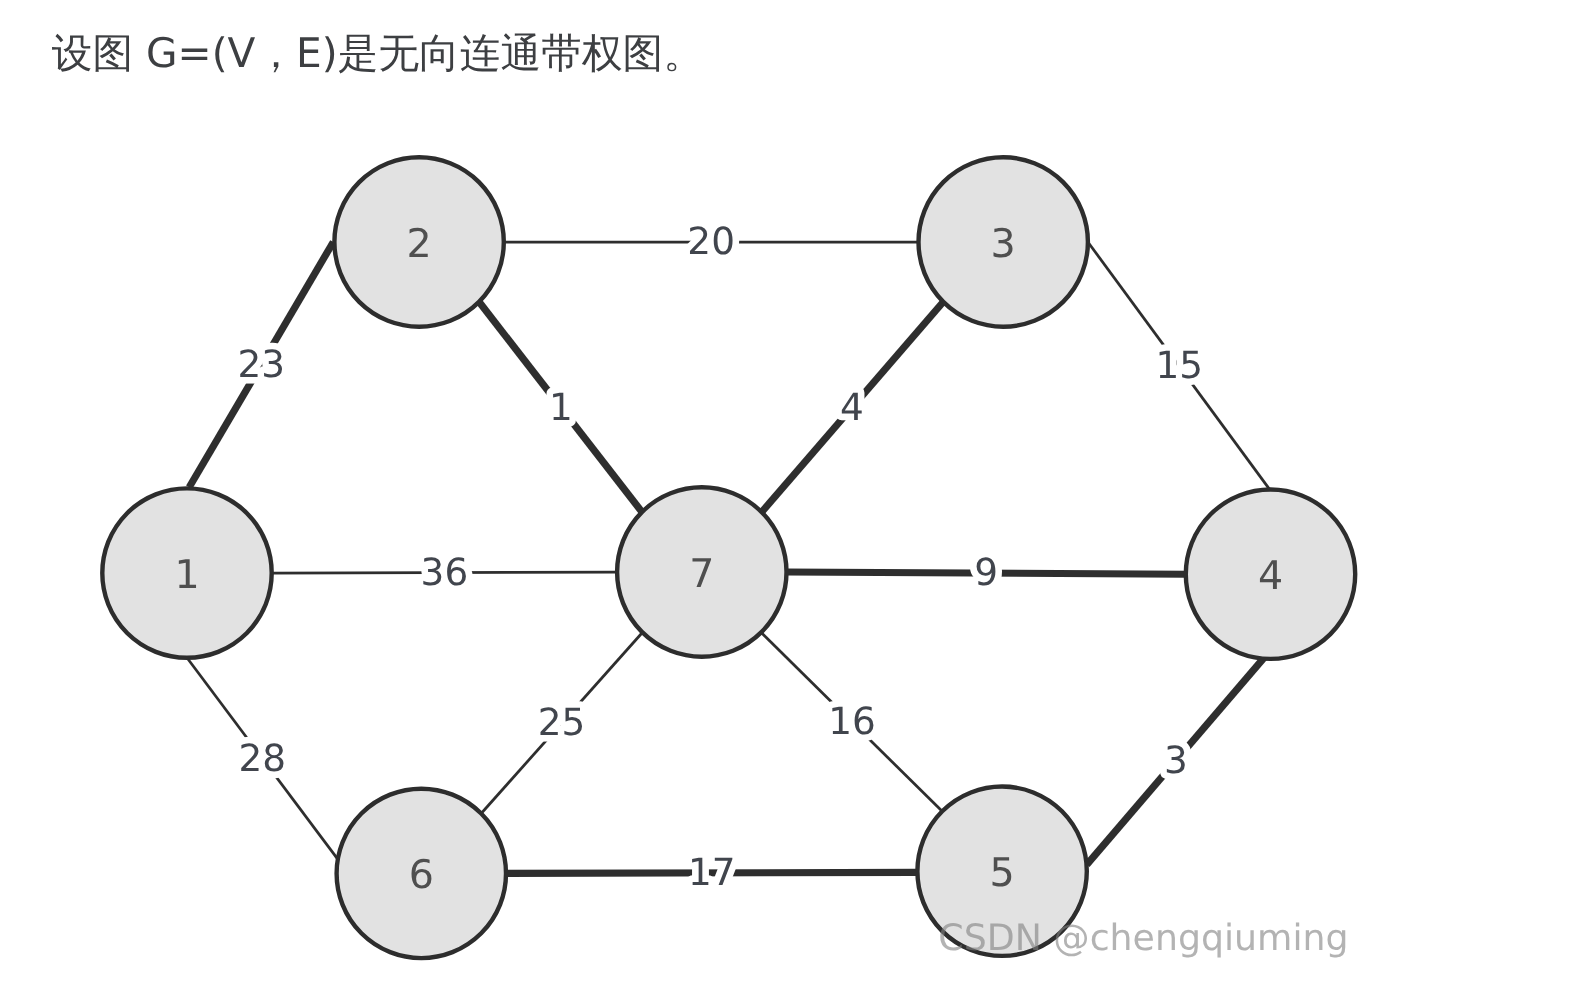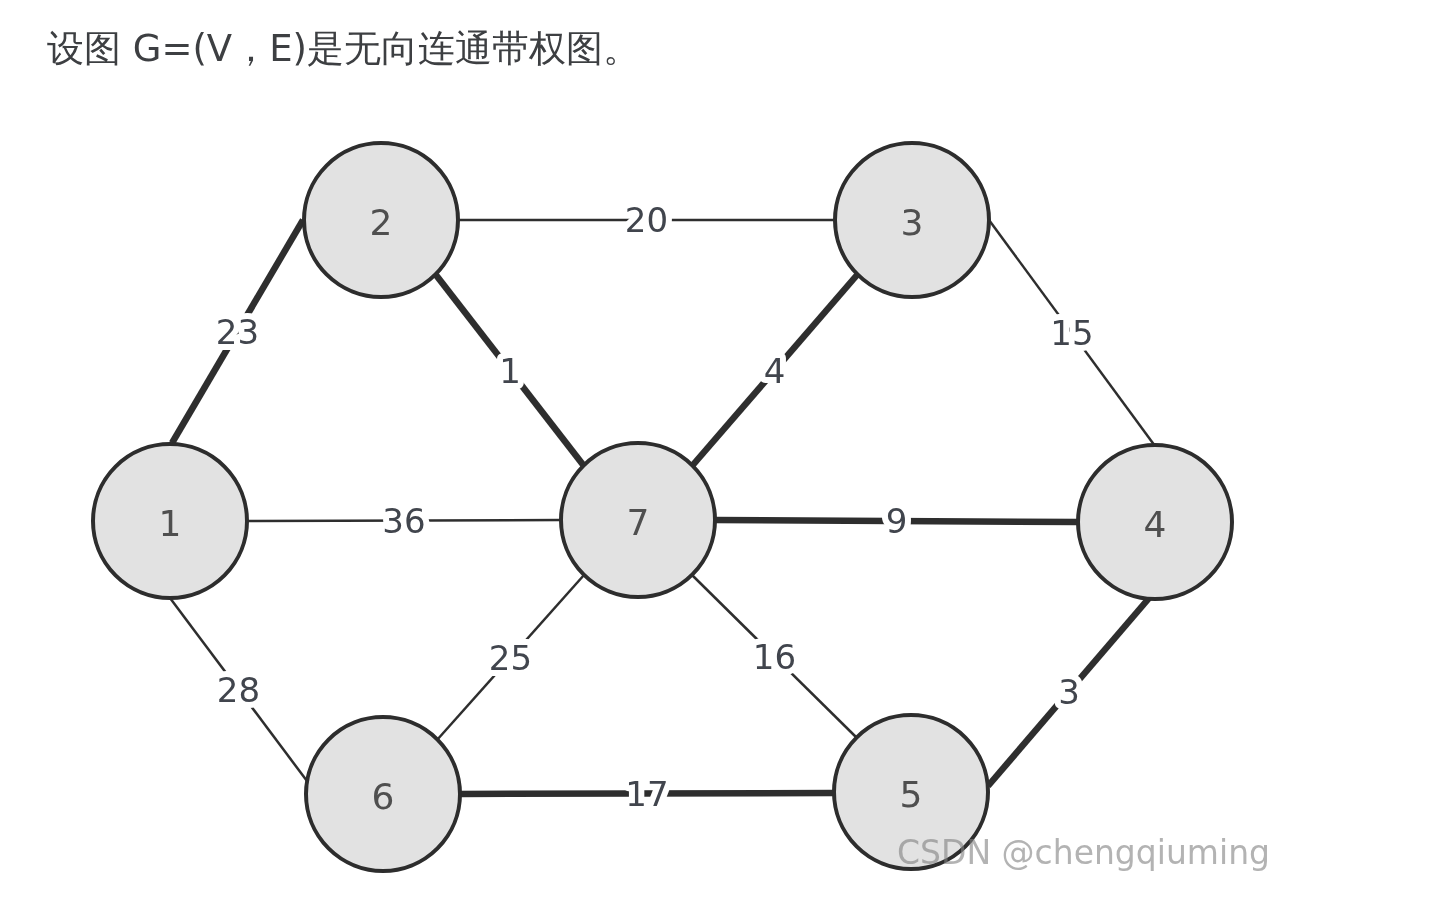--- a/index.html
+++ b/index.html
@@ -29,21 +29,20 @@
     left: 0;
     top: 0;
   }
   .watermark {
     position: absolute;
     left: 853px;
     top: 833px;
     font-size: 33px;
     color: rgba(128, 128, 128, 0.60);
     white-space: nowrap;
-    margin-left: 44px;
   }
 </style>
 </head>
 <body>
 
 <div class="page-title">设图 G=(V，E)是无向连通带权图。</div>
 
 <svg id="graph-svg" width="1445" height="898" viewBox="0 0 1445 898" xmlns="http://www.w3.org/2000/svg">
     <line x1="172" y1="443" x2="303" y2="220" stroke="#2e2e2e" stroke-width="6.5" stroke-linecap="butt"></line>
     <line x1="458" y1="220" x2="835" y2="220" stroke="#2e2e2e" stroke-width="2.5" stroke-linecap="butt"></line>

